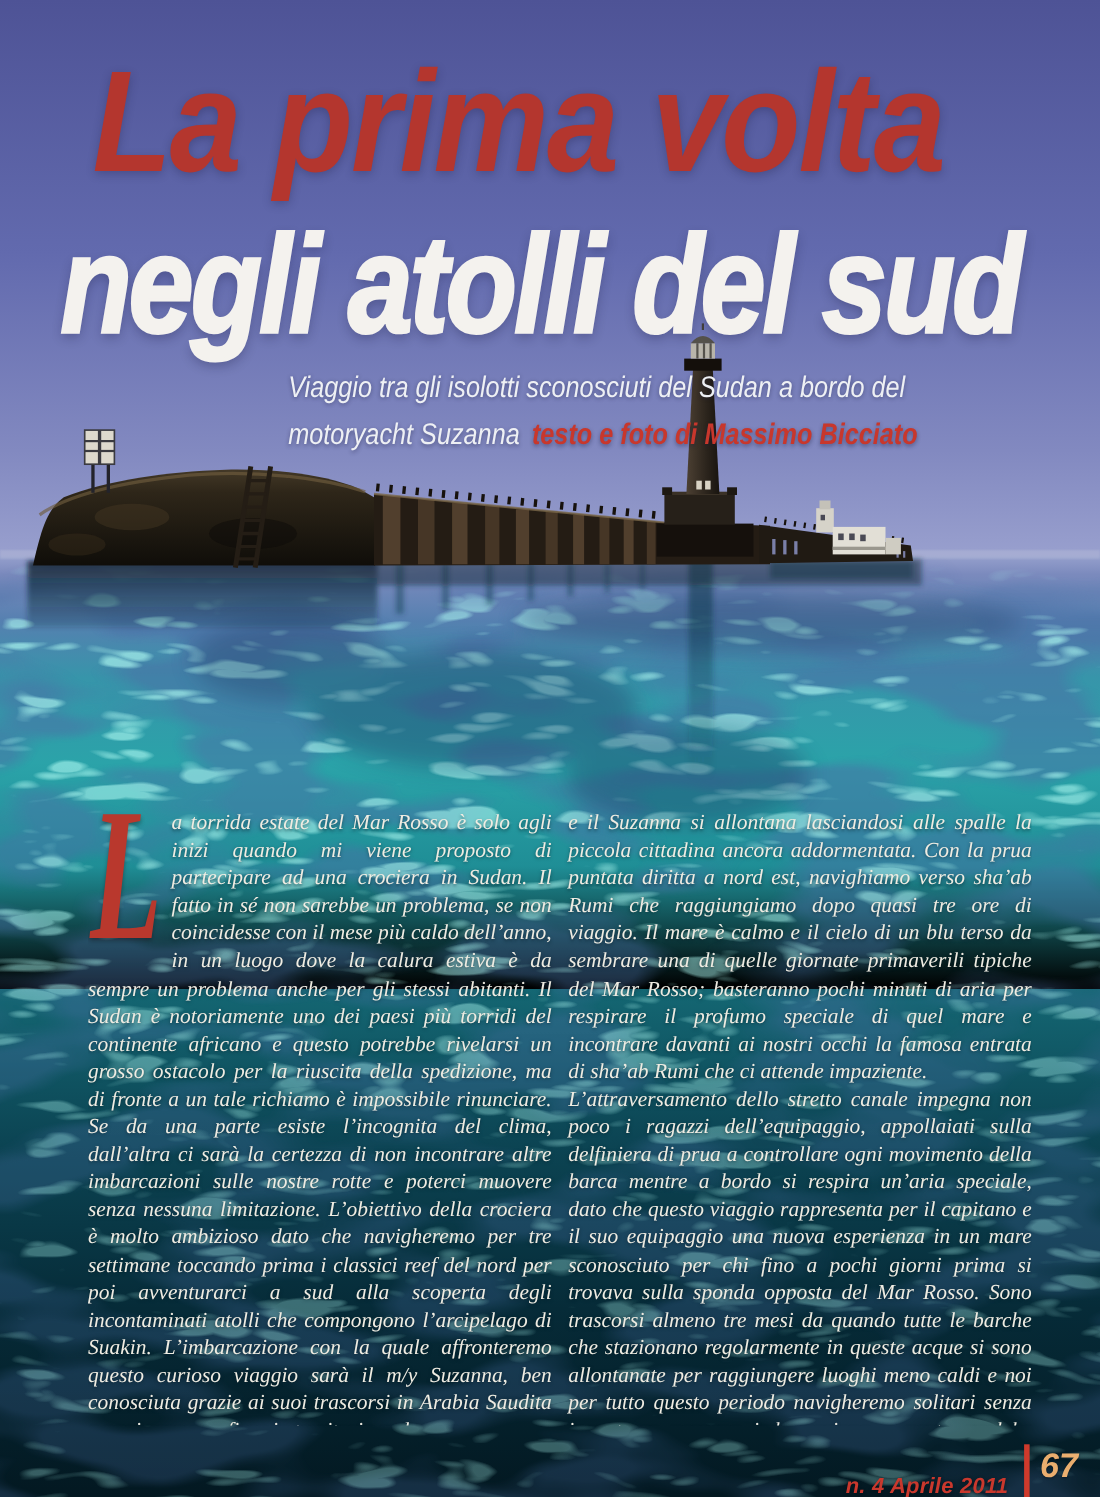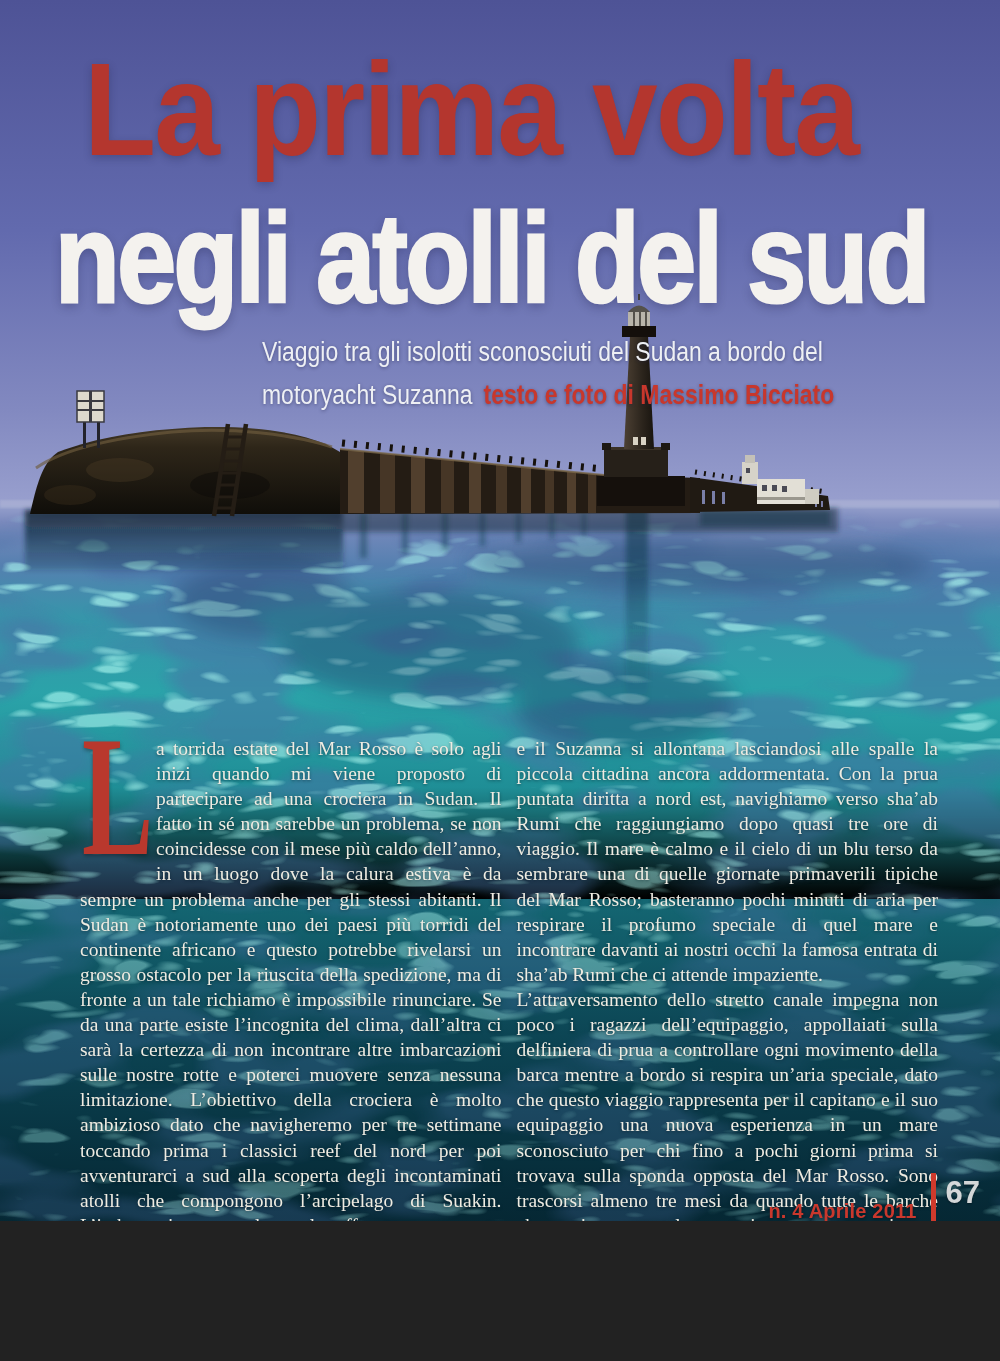--- a/index.html
+++ b/index.html
@@ -1,18 +1,18 @@
 <!DOCTYPE html>
 <html lang="it"><head>
 <meta charset="utf-8">
 <style>
   html,body{margin:0;padding:0;background:#222;}
   .page{
-    position:relative;width:1000px;height:1221px;overflow:hidden;
-    background:#4e5396;font-family:"Liberation Sans",sans-serif;
+    position:relative;width:1000px;height:1361px;overflow:hidden;
+    background:#4e5396;font-family:"Liberation Sans",sans-serif;font-style:italic;
   }
   .scene{position:absolute;left:0;top:0;width:1000px;height:1361px;display:block;}
 
   
   .title-line1{
     position:absolute;left:84px;top:44px;line-height:1;white-space:nowrap;
     font-size:131px;font-weight:700;letter-spacing:-2px;color:#b4362e;
     transform:scaleX(.90);transform-origin:left top;
     text-shadow:0 3px 9px rgba(25,25,60,.28);
   }
@@ -57,21 +57,21 @@
   .issue{
     font-size:20px;font-weight:700;color:#c9382d;letter-spacing:.2px;
     text-shadow:0 1px 3px rgba(0,10,15,.45);
     margin-top:36px;
   }
   .fbar{
     width:5px;height:48px;background:#cf3a2c;margin:0 10px 0 14px;
     align-self:flex-end;
   }
   .pnum{
-    font-size:31px;font-weight:700;color:#e5e5e5;opacity:.92;
+    font-size:31px;font-weight:700;color:#fdba74;opacity:.92;
     text-shadow:0 1px 2px rgba(0,10,15,.5);
   }
 </style>
 </head>
 <body>
 
 <div class="page">
 
   <svg class="scene" viewBox="0 0 1000 1361" preserveAspectRatio="none">
     <defs>

